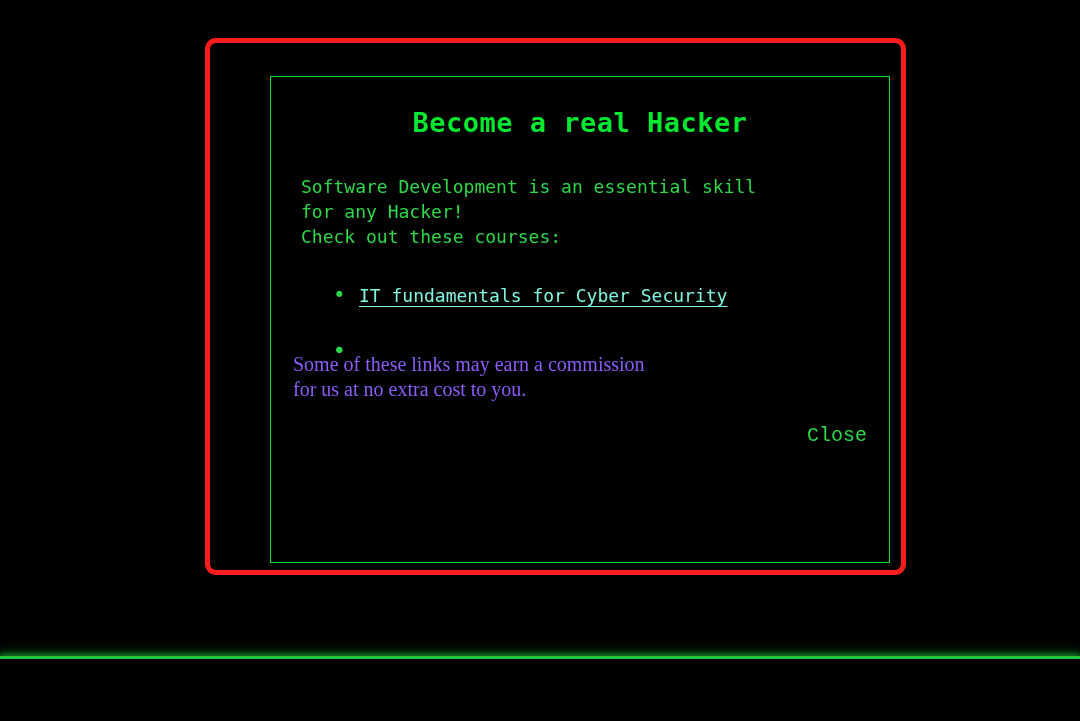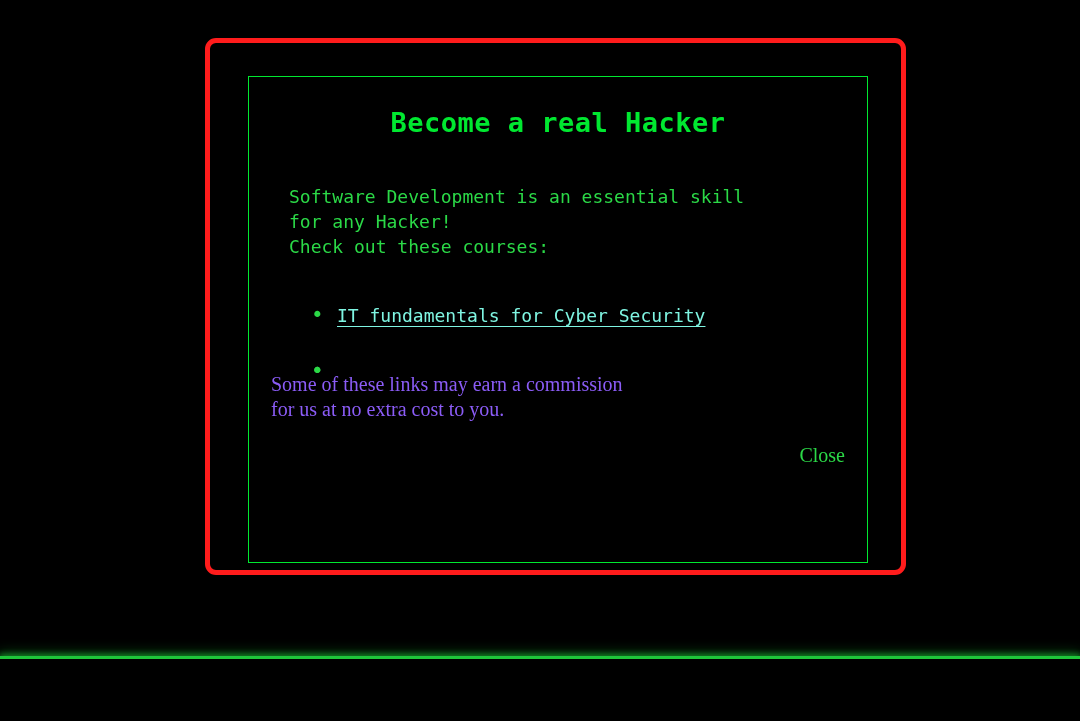--- a/index.html
+++ b/index.html
@@ -26,21 +26,21 @@
     height: 537px;
     box-sizing: border-box;
     border: 5px solid #FF1C1C;
     border-radius: 11px;
     background: #000000;
   }
 
   
   #modal-inner {
     position: absolute;
-    left: 38px;
+    left: 60px;
     top: 33px;
     width: 620px;
     height: 487px;
     box-sizing: border-box;
     border: 1px solid #00E830;
     background: #000000;
     padding: 0;
   }
 
   #modal-title {
@@ -56,21 +56,21 @@
   }
 
   #modal-body {
     padding: 0 22px;
   }
 
   .intro-text {
     color: #2BD947;
     font-size: 18px;
     line-height: 25px;
-    margin: 18px;
+    margin: 8px;
     padding-top: 27px;
     white-space: pre-line;
     font-family: "DejaVu Sans Mono", "Liberation Mono", monospace;
   }
 
   #course-list {
     list-style: none;
     margin: 0;
     padding: 17px 0 0 40px;
   }
@@ -112,21 +112,21 @@
     text-align: right;
     padding: 22px 22px 0 0;
   }
   #close-button {
     color: #2BD947;
     font-size: 20px;
     background: transparent;
     border: none;
     padding: 0;
     cursor: pointer;
-    font-family: Liberation Serif, serif;
+    font-family: Liberation Mono, monospace;
   }
 
   
   #nav-divider {
     position: absolute;
     left: 0;
     top: 656px;
     width: 1080px;
     height: 3px;
     background: #1FC63A;

